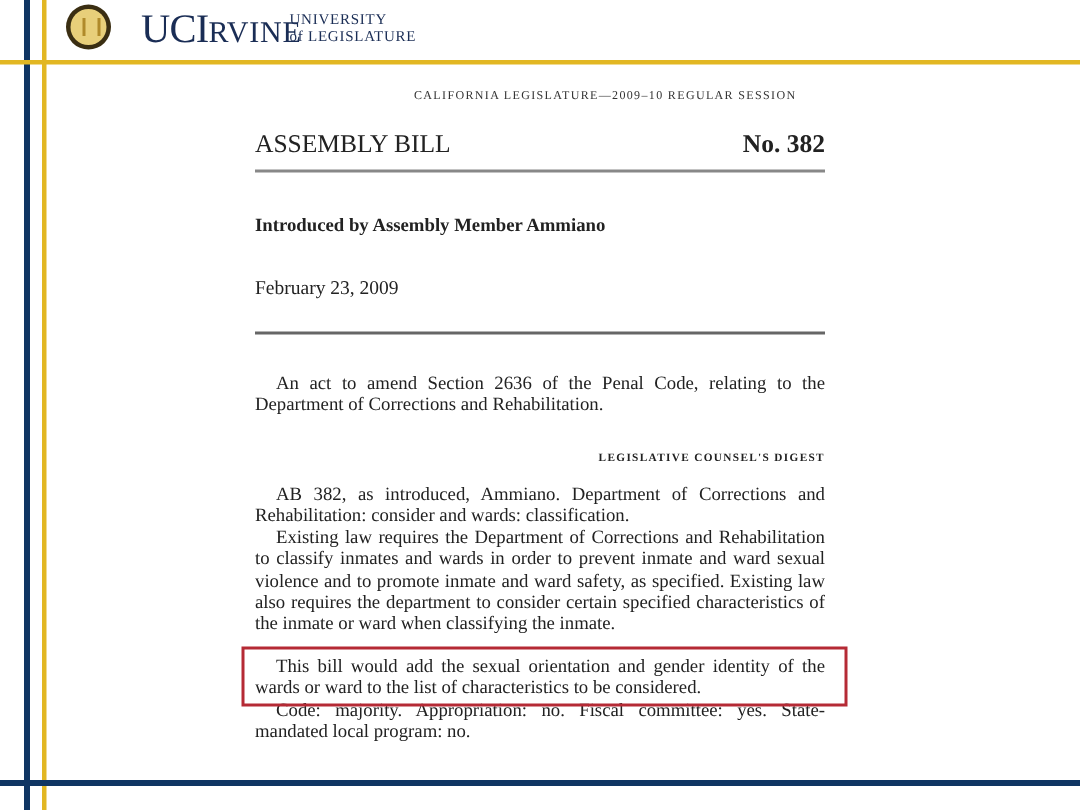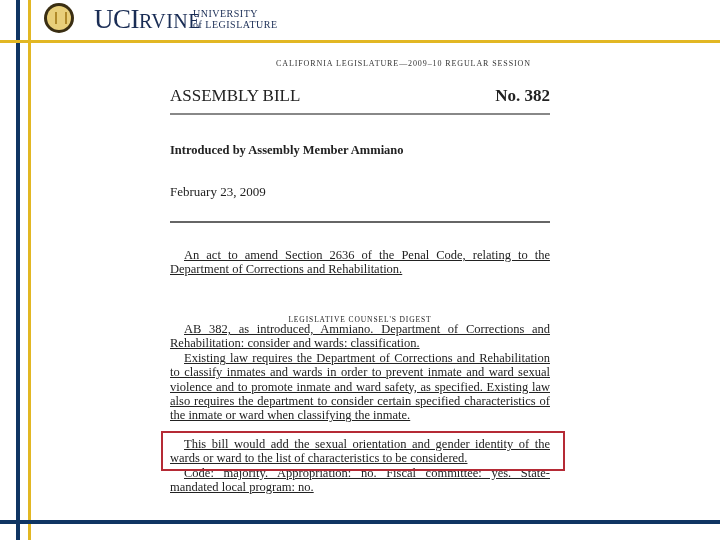--- a/index.html
+++ b/index.html
@@ -17,23 +17,23 @@
     .uc-sub { position:absolute; left:193px; top:8px; font-size:10px; line-height:11px; color:#1a2d55; letter-spacing:0.5px; }
 
     .doc { position:absolute; left:170px; top:55px; width:380px; color:#222; }
     .session { position:absolute; left:58px; top:4px; font-size:8px; letter-spacing:0.9px; font-weight:normal; color:#333; white-space:nowrap;margin-left:48px; }
     .bill-title { position:absolute; left:0; top:31px; font-size:17px; font-weight:normal; }
     .bill-no { position:absolute; right:0; top:31px; font-size:17px; font-weight:bold;text-align:right; }
     .rule1 { position:absolute; left:0; top:58px; width:380px; height:2px; background:#888; }
     .introduced { position:absolute; left:0; width:380px; top:88px; text-align:left; font-size:12.5px; font-weight:bold; }
     .date { position:absolute; left:0; width:380px; top:129px; font-size:13px; }
     .rule2 { position:absolute; left:0; top:166px; width:380px; height:2px; background:#666; }
-    .para { position:absolute; left:0; width:380px; font-size:12.5px; line-height:14.3px; text-align:justify;text-decoration:underline; }
+    .para { position:absolute; left:0; width:380px; font-size:12.5px; line-height:14.3px; text-align:justify; }
     .p-act { top:193px; text-indent:14px; }
-    .digest { position:absolute; left:0; width:380px; top:260px; text-align:center; font-size:7.5px; font-weight:normal; letter-spacing:0.9px; }
+    .digest { position:absolute; left:0; width:380px; top:245px; text-align:right; font-size:7.5px; font-weight:bold; letter-spacing:0.9px; }
     .p-ab { top:267px; text-indent:14px; }
     .p-exist { top:296px; text-indent:14px; }
     .p-bill { top:382px; text-indent:14px; }
     .p-vote { top:411px; text-indent:14px; }
 
     .highlight-box { position:absolute; left:161px; top:431px; width:404px; height:40px; border:2px solid #b52a35; box-sizing:border-box; }
   </style>
 </head>
 <body>
 

